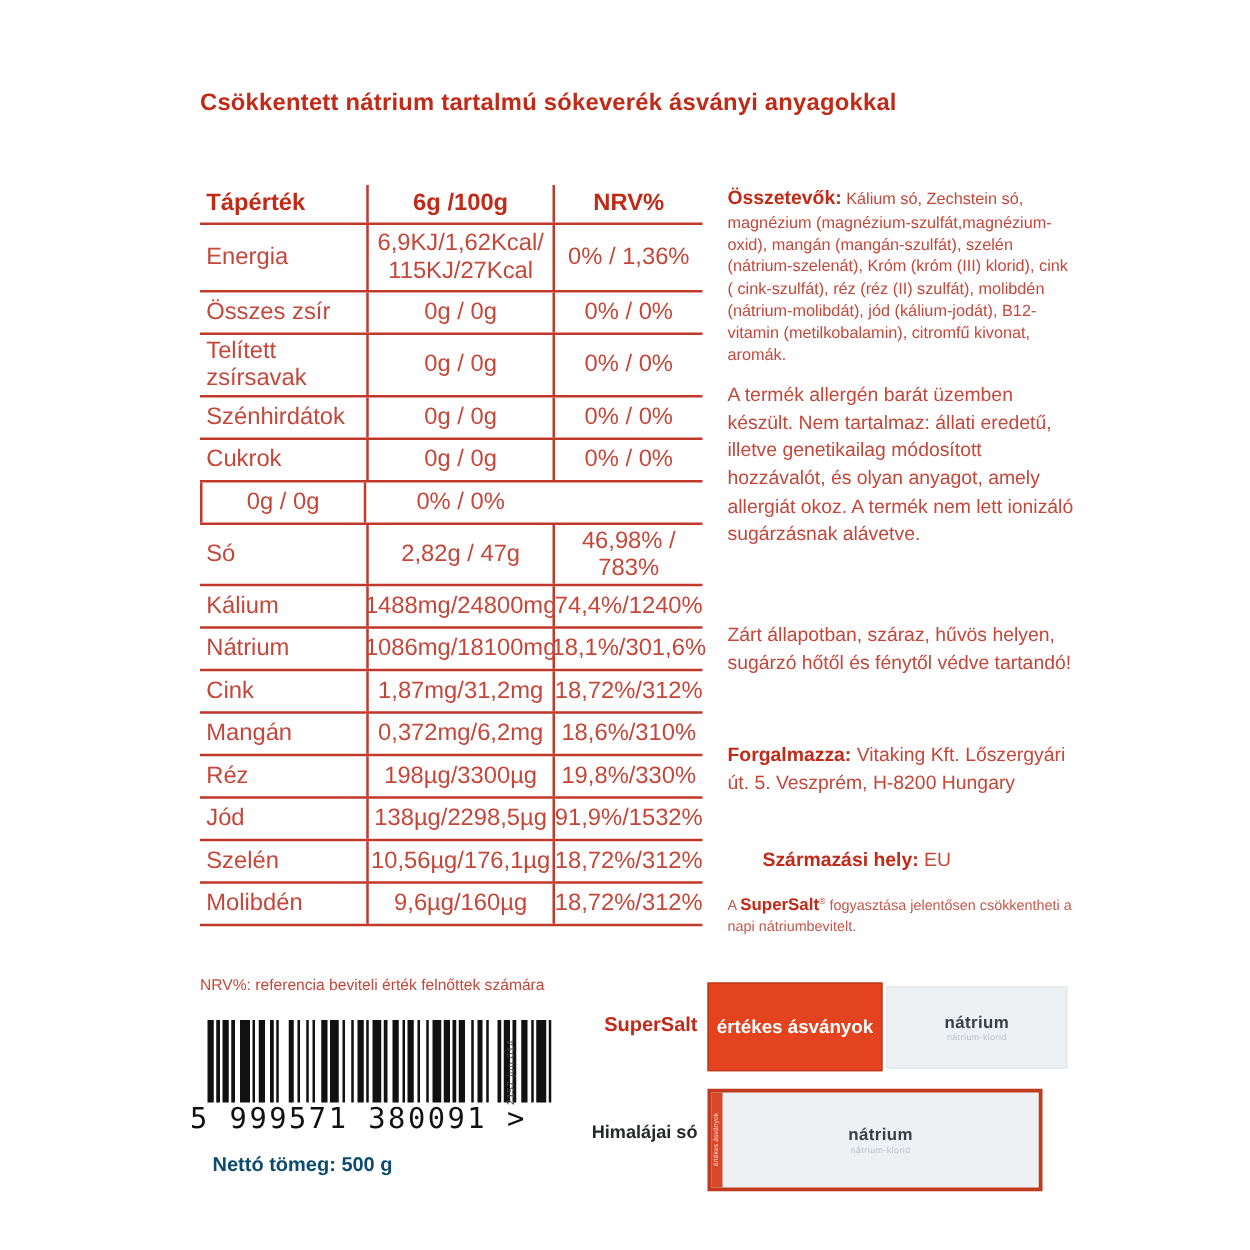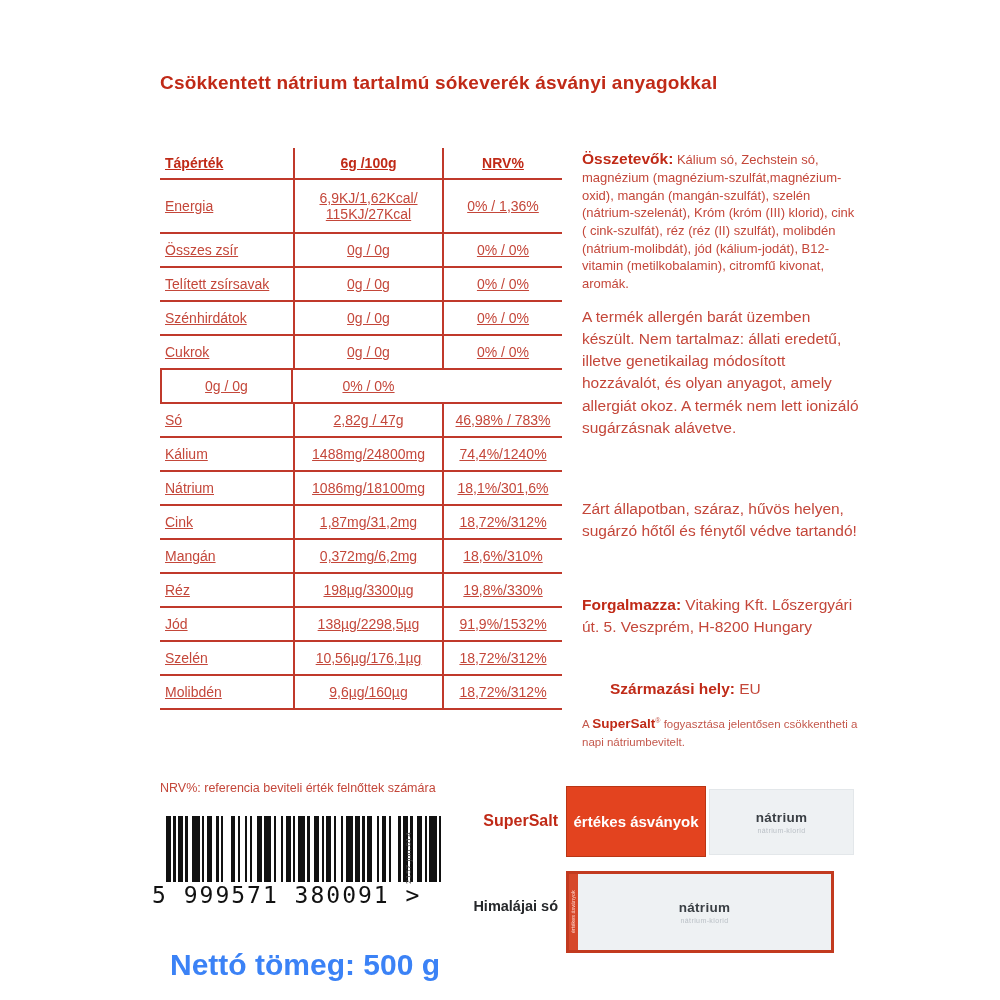--- a/index.html
+++ b/index.html
@@ -21,21 +21,21 @@
   .subtitle {
     position:absolute; left:160px; top:109px; width:710px;
     color:#c02a17; font-size:17px; font-weight:bold;
   }
 
   
   .ntable { position:absolute; left:160px; top:148px; width:402px; color:var(--red-soft); }
   .trow { display:grid; grid-template-columns:133px 151px 118px; border-bottom:2px solid #c0392b; }
   .trow.header { font-weight:bold; font-size:15.5px; color:#c02a17; }
   .tcell { display:flex; align-items:center; justify-content:center; text-align:center;
-           font-size:14px; line-height:1.15; padding:2px 2px; min-height:32px;text-decoration:underline; }
+           font-size:19px; line-height:1.15; padding:2px 2px; min-height:32px; }
   .tcell.name { justify-content:flex-start; text-align:left; padding-left:5px; }
   .tcell.mid  { border-left:2px solid #c0392b; border-right:2px solid #c0392b; }
   .trow.header .tcell { min-height:30px; }
   .trow.tall .tcell { min-height:52px; }
 
   .footnote {
     position:absolute; left:160px; top:781px; color:var(--red-soft); font-size:12.5px;
   }
 
   
@@ -61,22 +61,22 @@
     position:absolute; left:0px; top:70px; width:276px;
     font-family:"DejaVu Sans Mono", monospace; font-size:23px; color:#111;
     letter-spacing:2px; white-space:nowrap;
   }
   .bc-side {
     position:absolute; left:252px; top:2px; height:70px;
     writing-mode:vertical-rl; transform:rotate(180deg);
     font-size:8px; color:#444; letter-spacing:.5px;
   }
   .netweight {
-    position:absolute; left:170px; top:948px;
-    color:#3b82f6; font-size:30px; font-weight:bold;
+    position:absolute; left:170px; top:924px;
+    color:#0c4a6e; font-size:16px; font-weight:bold;
   }
 
   
   .cmp-label1 { position:absolute; left:462px; top:812px; width:96px; text-align:right;
                 color:#c02a17; font-weight:bold; font-size:16px; }
   .minerals-box {
     position:absolute; left:566px; top:786px; width:140px; height:71px;
     background:var(--box-red); border:1px solid #b93514;
     display:flex; align-items:center; justify-content:center;
     color:#fff; font-weight:bold; font-size:15px; text-align:center;

